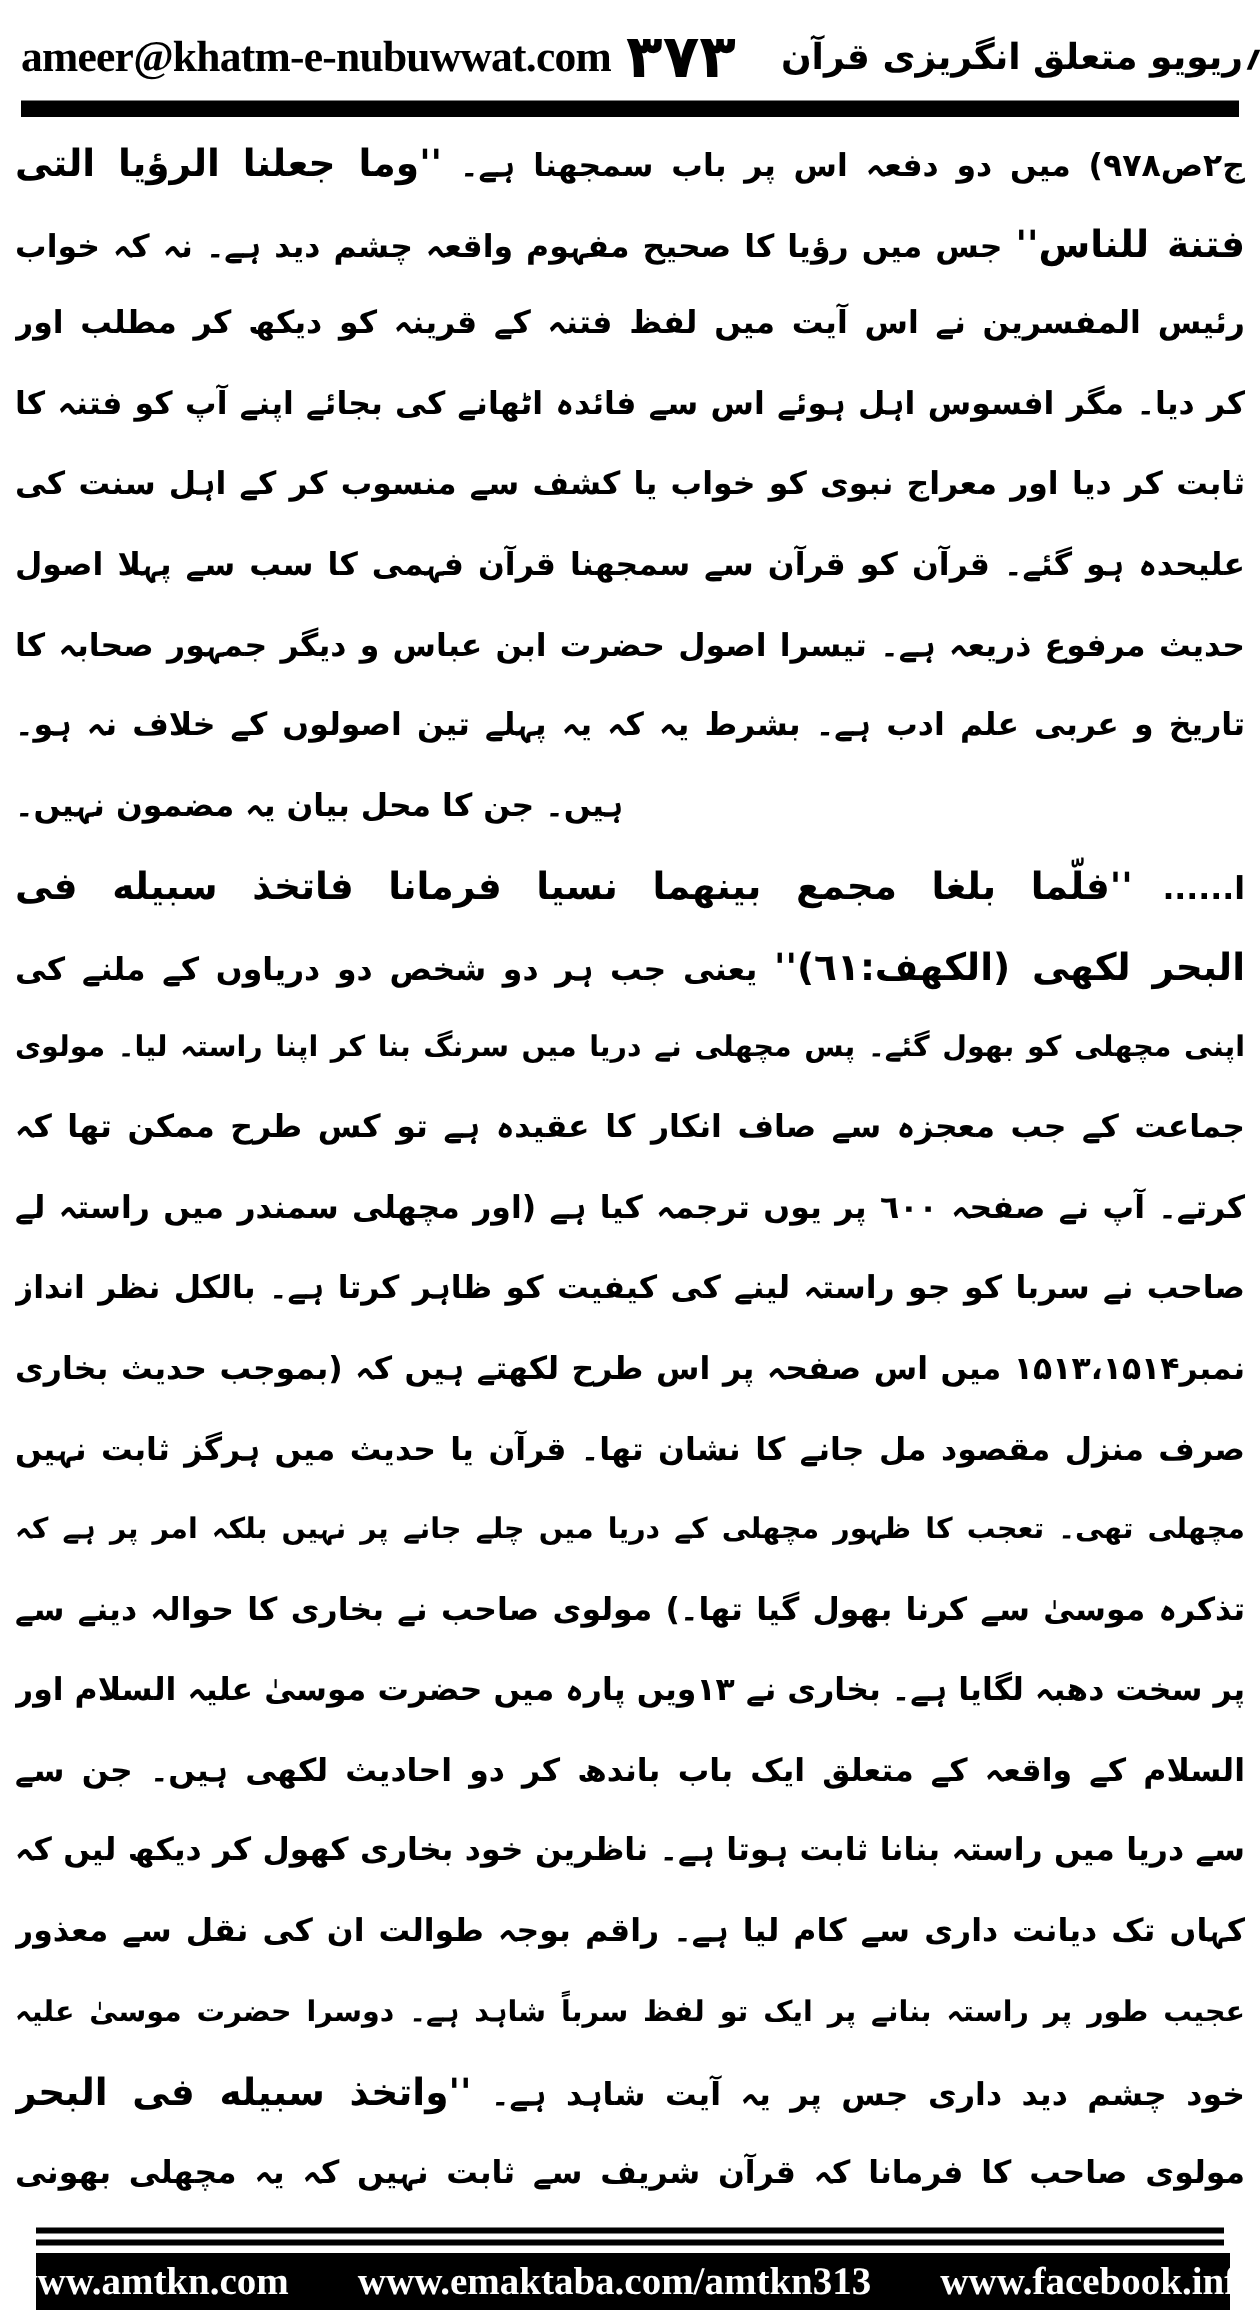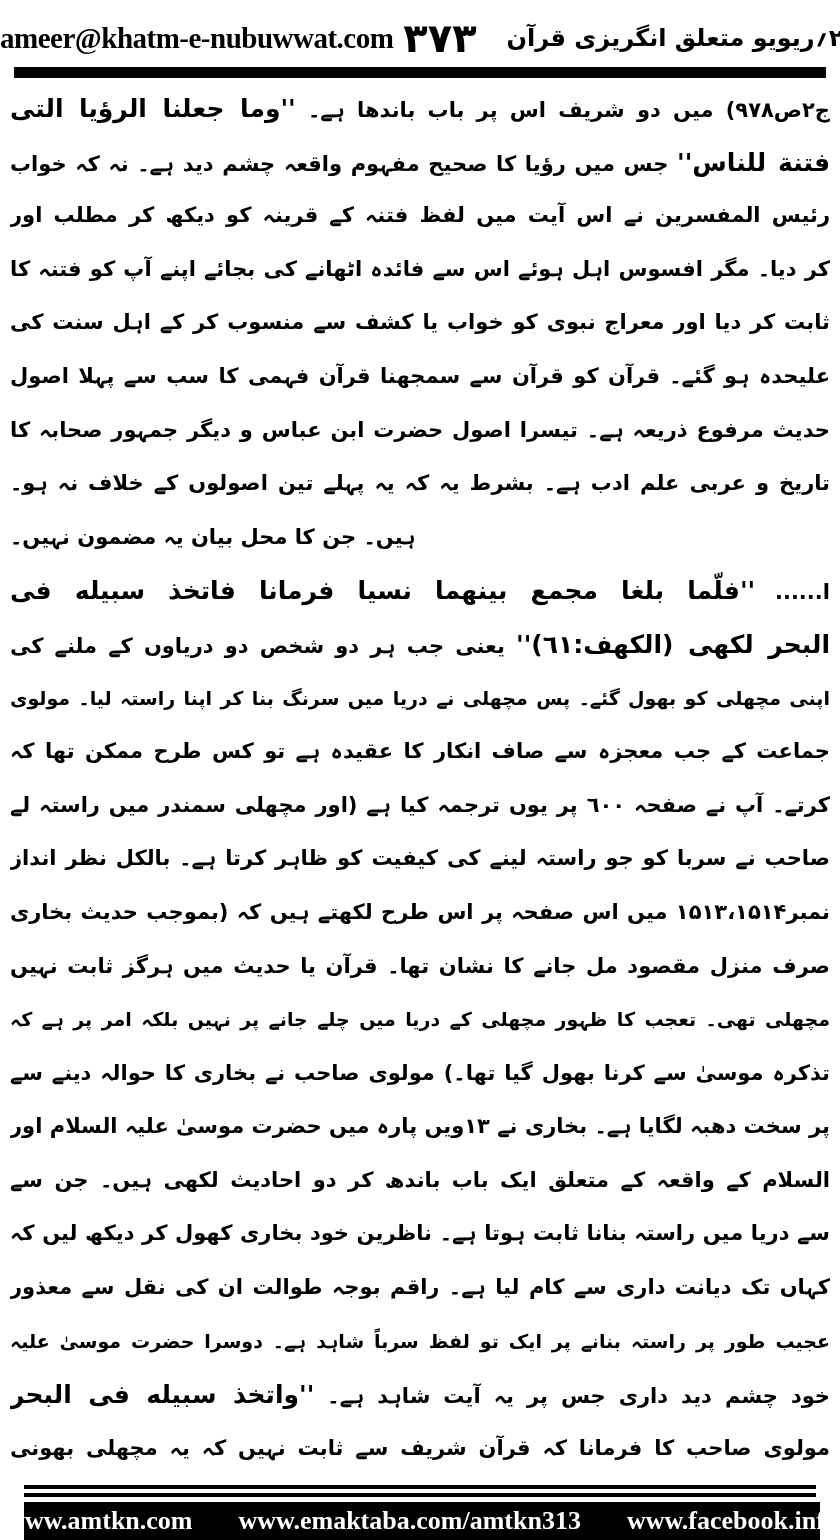--- a/index.html
+++ b/index.html
@@ -10,21 +10,21 @@
     margin: 0 auto;
     background: #ffffff;
     overflow: hidden;
     box-sizing: border-box;
   }
   
   .header {
     display: flex;
     align-items: center;
     justify-content: space-between;
-    padding: 14px 14px 0 0;
+    padding: 14px 14px 0 14px;
     height: 48px;
     box-sizing: content-box;
   }
   .email {
     font-family: "Liberation Serif", serif;
     font-weight: bold;
     font-size: 29px;
     color: #000;
     letter-spacing: -0.5px;
     white-space: nowrap;
@@ -107,21 +107,21 @@
 
   <div class="header">
     <span class="email">ameer@khatm-e-nubuwwat.com</span>
     <span class="page-num">۳۷۳</span>
     <span class="title">احتساب جلد۲۷؍ریویو متعلق انگریزی قرآن</span>
   </div>
 
   <div class="top-rule"></div>
 
   <div class="content">
-      <div class="line"><span class="seg-urdu">ج۲ص۹۷۸) میں دو شریف اس پر باب باندھا ہے۔</span> <span class="seg-arabic">''وما جعلنا الرؤيا التى اريناك الا</span></div>
+      <div class="line"><span class="seg-urdu">ج۲ص۹۷۸) میں دو دفعہ اس پر باب سمجھنا ہے۔</span> <span class="seg-arabic">''وما جعلنا الرؤيا التى اريناك الا</span></div>
       <div class="line"><span class="seg-arabic">فتنة للناس''</span> <span class="seg-urdu">جس میں رؤیا کا صحیح مفہوم واقعہ چشم دید ہے۔ نہ کہ خواب کا حضرت ابن عباس</span></div>
       <div class="line"><span class="seg-urdu">رئیس المفسرین نے اس آیت میں لفظ فتنہ کے قرینہ کو دیکھ کر مطلب اور مفہوم کو بخوبی واضح</span></div>
       <div class="line"><span class="seg-urdu">کر دیا۔ مگر افسوس اہل ہوئے اس سے فائدہ اٹھانے کی بجائے اپنے آپ کو فتنہ کا مصداق</span></div>
       <div class="line"><span class="seg-urdu">ثابت کر دیا اور معراج نبوی کو خواب یا کشف سے منسوب کر کے اہل سنت کی جماعت سے</span></div>
       <div class="line"><span class="seg-urdu">علیحدہ ہو گئے۔ قرآن کو قرآن سے سمجھنا قرآن فہمی کا سب سے پہلا اصول ہے۔ دوسرا اصول</span></div>
       <div class="line"><span class="seg-urdu">حدیث مرفوع ذریعہ ہے۔ تیسرا اصول حضرت ابن عباس و دیگر جمہور صحابہ کا مفہوم چہارم</span></div>
       <div class="line"><span class="seg-urdu">تاریخ و عربی علم ادب ہے۔ بشرط یہ کہ یہ پہلے تین اصولوں کے خلاف نہ ہو۔ کچھ اور بھی اصول</span></div>
       <div class="line left"><span class="seg-urdu">ہیں۔ جن کا محل بیان یہ مضمون نہیں۔</span></div>
       <div class="line"><span class="seg-urdu">ا......</span> <span class="seg-arabic">''فلّما بلغا مجمع بينهما نسيا فرمانا فاتخذ سبيله فى</span></div>
       <div class="line"><span class="seg-arabic">البحر لکھی (الكهف:٦١)''</span> <span class="seg-urdu">یعنی جب ہر دو شخص دو دریاوں کے ملنے کی جگہ پر پہنچے تو دونوں</span></div>

